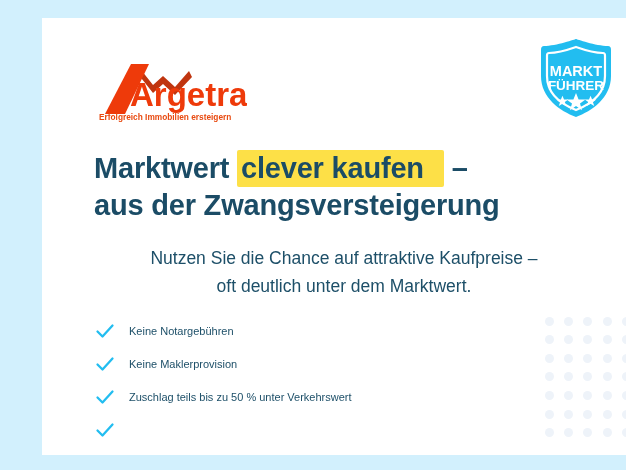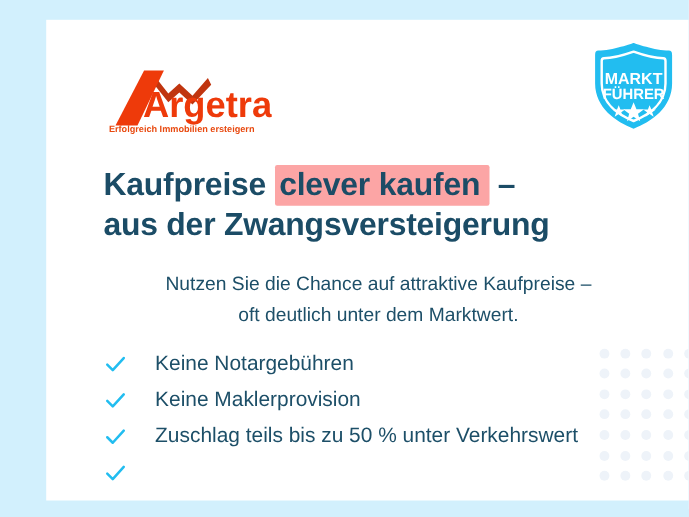--- a/index.html
+++ b/index.html
@@ -78,22 +78,22 @@
     left: 52px;
     top: 133px;
     width: 500px;
     font-size: 29px;
     line-height: 35px;
     font-weight: bold;
     color: #1b4c66;
     letter-spacing: -0.2px;
   }
   .headline .hl {
-    background: #fca5a5;
-    padding: 2px 8px 3px 4px;
+    background: #fde047;
+    padding: 2px 20px 3px 4px;
     border-radius: 2px;
     box-decoration-break: clone;
     -webkit-box-decoration-break: clone;
   }
   .headline .ln2 { display: block; margin-top: 2px; }
 
   
   .subhead {
     position: absolute;
     left: 52px;
@@ -114,23 +114,22 @@
     width: 470px;
     list-style: none;
     margin: 0;
     padding: 0;
   }
   .bullets li {
     display: flex;
     align-items: center;
     height: 30px;
     margin-bottom: 3px;
-    font-size: 19px;
+    font-size: 11px;
     color: #1d4f68;
-    gap: 12px;
   }
   .check {
     flex: 0 0 auto;
     width: 20px;
     height: 20px;
     margin-right: 14px;
     display: inline-flex;
     align-items: center;
     justify-content: center;
   }
@@ -209,21 +208,21 @@
 
         <g fill="#ffffff">
           <polygon points="27,59 29,64 34.4,64 30,67.2 31.7,72.4 27,69.2 22.3,72.4 24,67.2 19.6,64 25,64" transform="scale(0.78) translate(9.5,17.5)"></polygon>
           <polygon points="42,57 44.6,63.4 51.5,63.4 46,67.5 48,74.2 42,70.1 36,74.2 38,67.5 32.5,63.4 39.4,63.4"></polygon>
           <polygon points="57,59 59,64 64.4,64 60,67.2 61.7,72.4 57,69.2 52.3,72.4 54,67.2 49.6,64 55,64" transform="scale(0.78) translate(15.5,17.5)"></polygon>
         </g>
       </svg>
     </div>
 
     <div class="headline">
-      <span>Kaufpreise </span><span class="hl">clever kaufen</span><span> –</span>
+      <span>Marktwert </span><span class="hl">clever kaufen</span><span> –</span>
       <span class="ln2">aus der Zwangsversteigerung</span>
     </div>
 
     <div class="subhead">
       <div>Nutzen Sie die Chance auf attraktive Kaufpreise –</div>
       <div>oft deutlich unter dem Marktwert.</div>
     </div>
 
     <ul class="bullets">
       <li>

